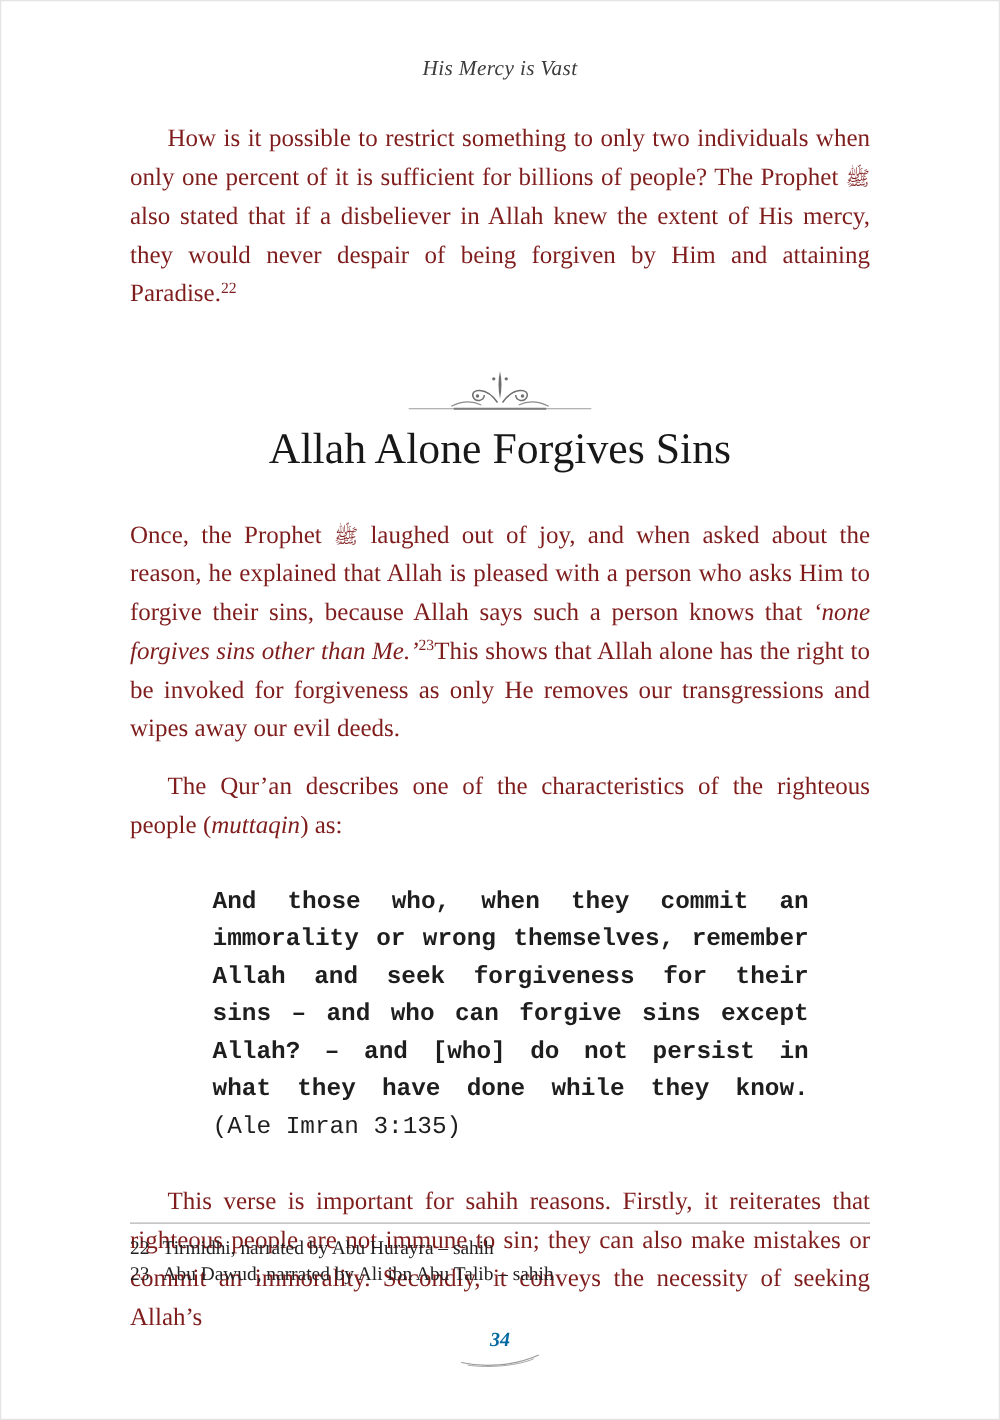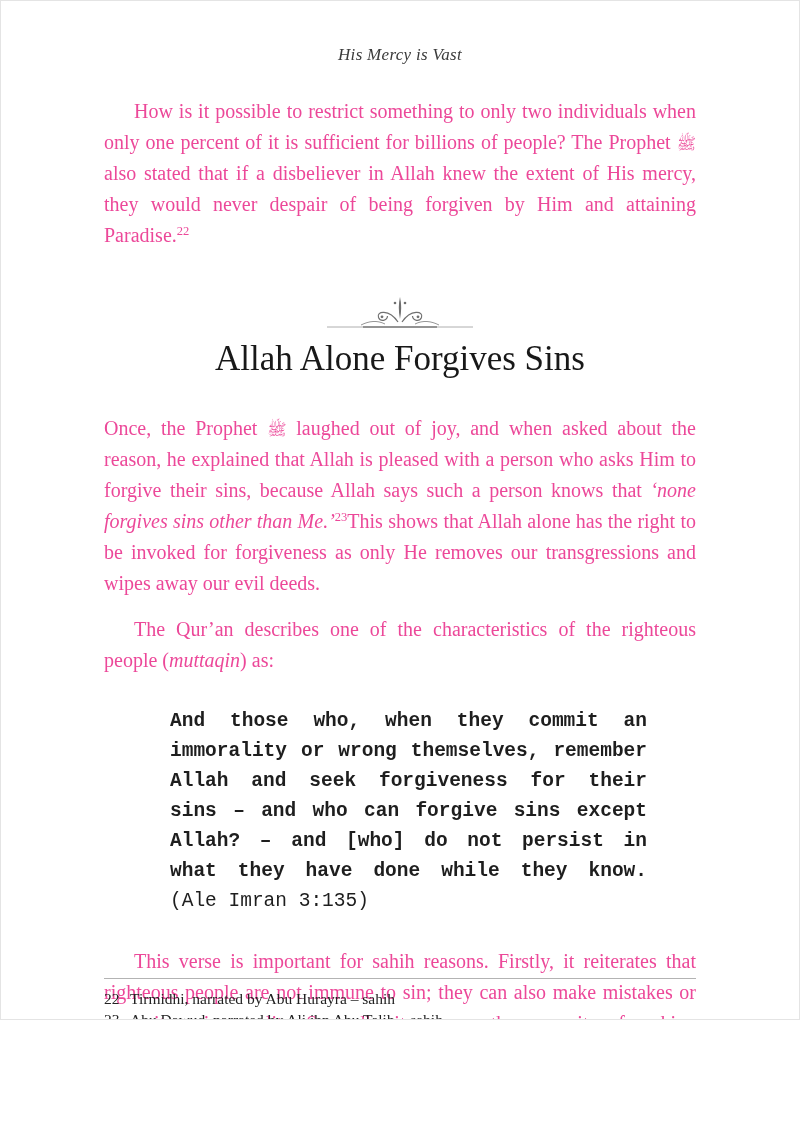--- a/index.html
+++ b/index.html
@@ -6,40 +6,40 @@
   html, body { background: #ffffff; }
   body {
     width: 800px;
     height: 1136px;
     font-family: "Liberation Serif", serif;
     color: #1e1e1e;
   }
   .page {
     position: relative;
     width: 800px;
-    height: 1020px;
+    height: 1136px;
     background: #ffffff;
     border: 1px solid #e4e4e4;
     padding: 0 103px;
     overflow: hidden;
   }
   .running-header {
     padding-top: 45px;
     text-align: center;
     font-style: italic;
     font-size: 17px;
     line-height: 18px;
     color: #3c3c3c;
     letter-spacing: 0.3px;
   }
   .body-text {
     font-size: 20px;
     line-height: 31px;
     text-align: justify;
-    color: #ec4899;
+    color: #7f1d1d;
   }
   .indented { text-indent: 30px; }
   .p-intro { margin-top: 32px; }
   .p-opening { margin-top: 32px; }
   .p-quran-intro { margin-top: 15px; }
   .p-commentary { margin-top: 30px; }
   .ornament-wrap {
     margin-top: 44px;
     text-align: center;
     line-height: 0;

